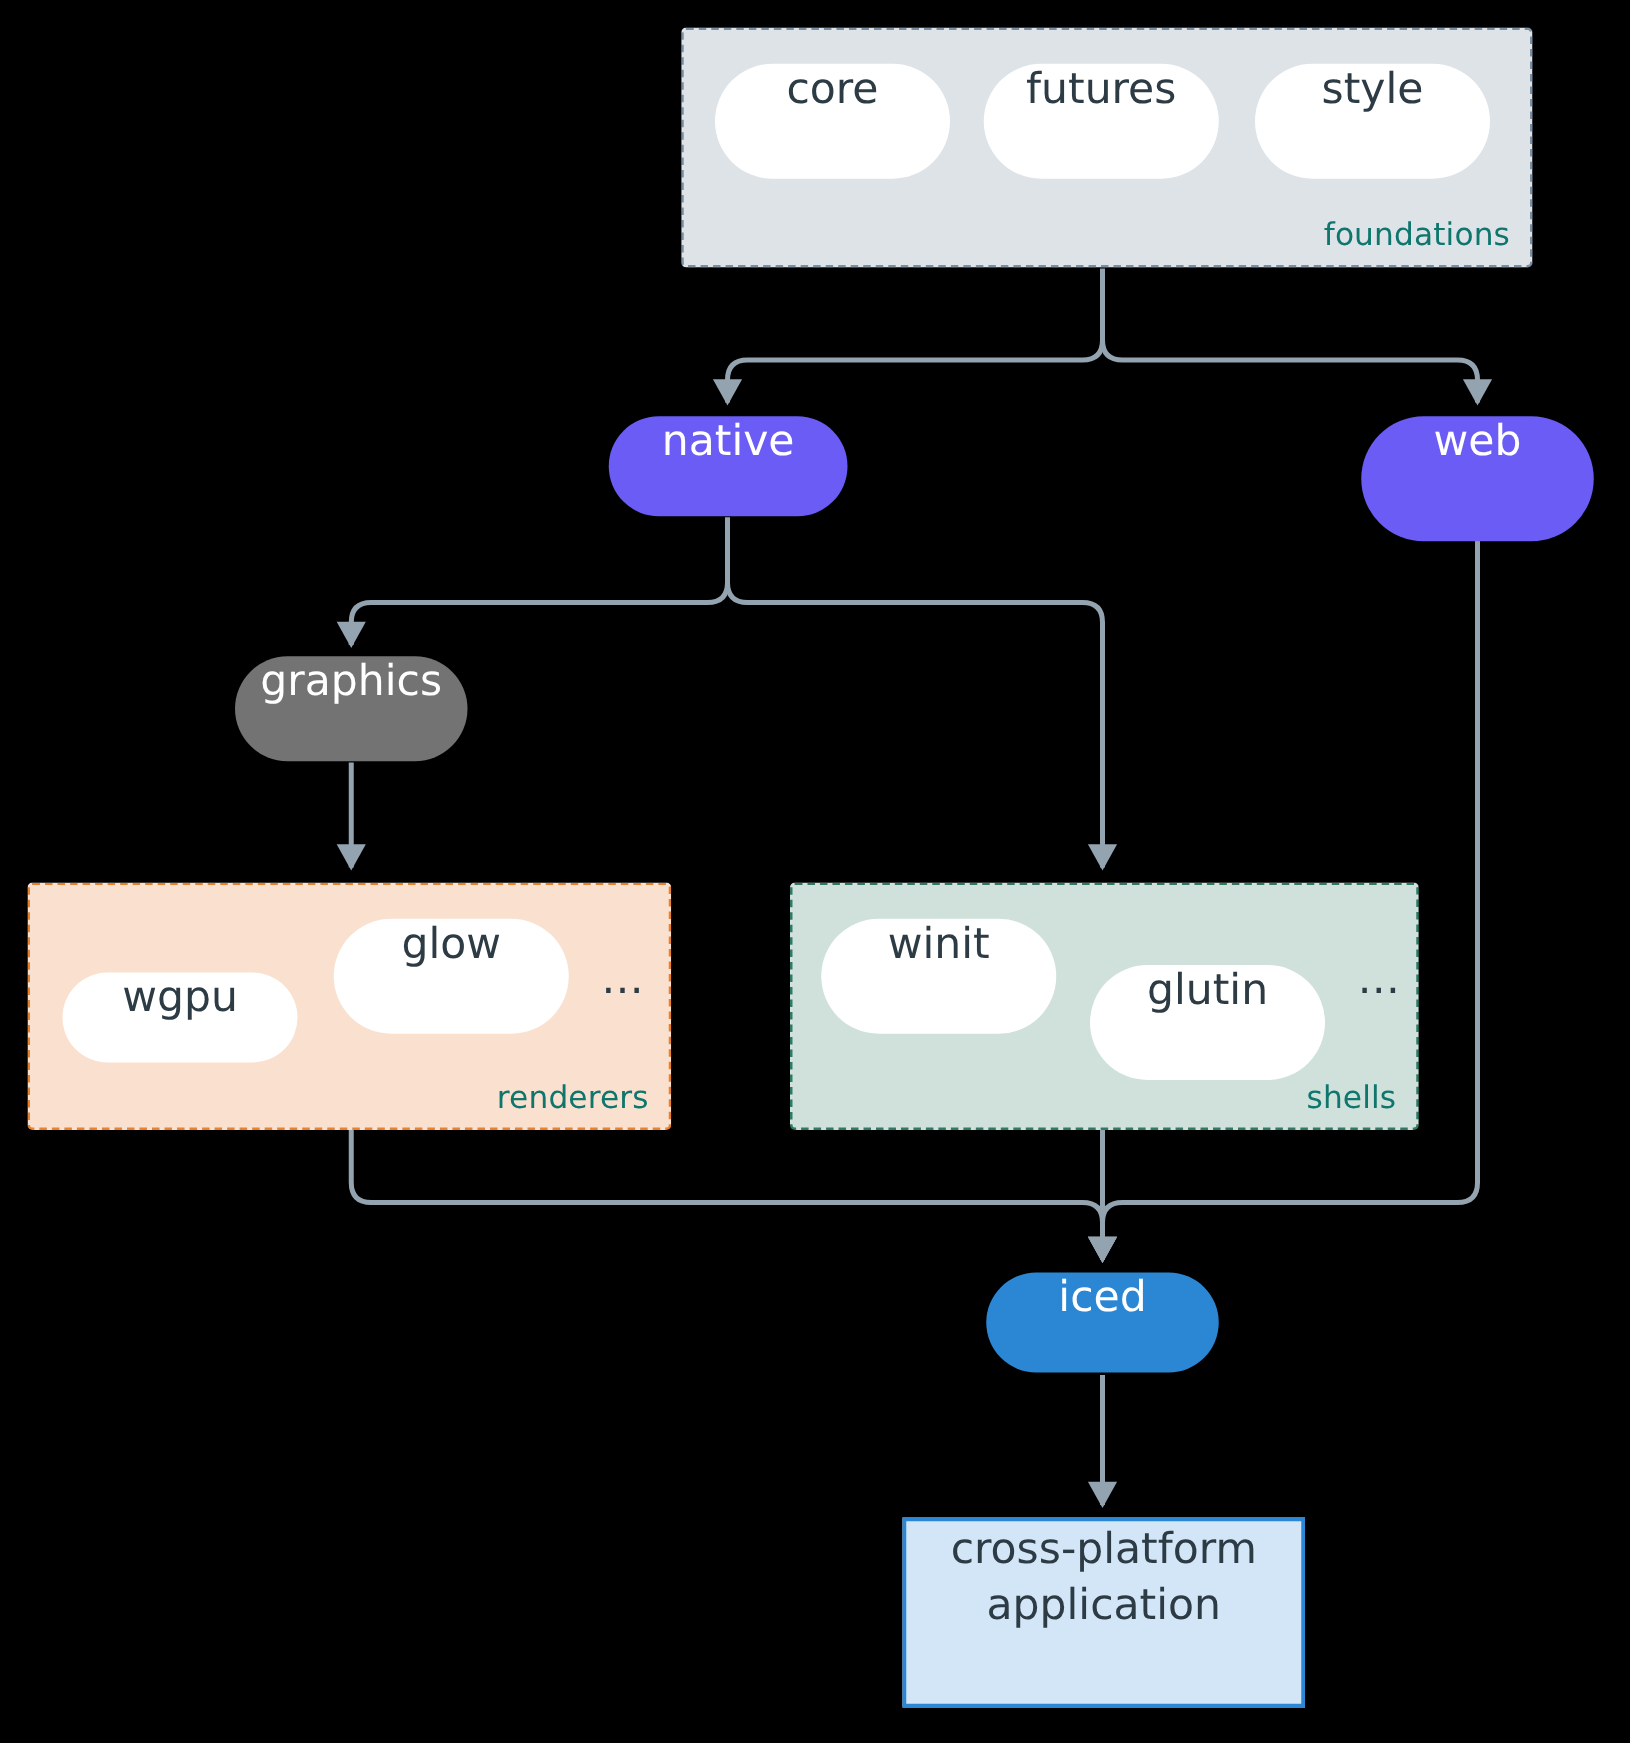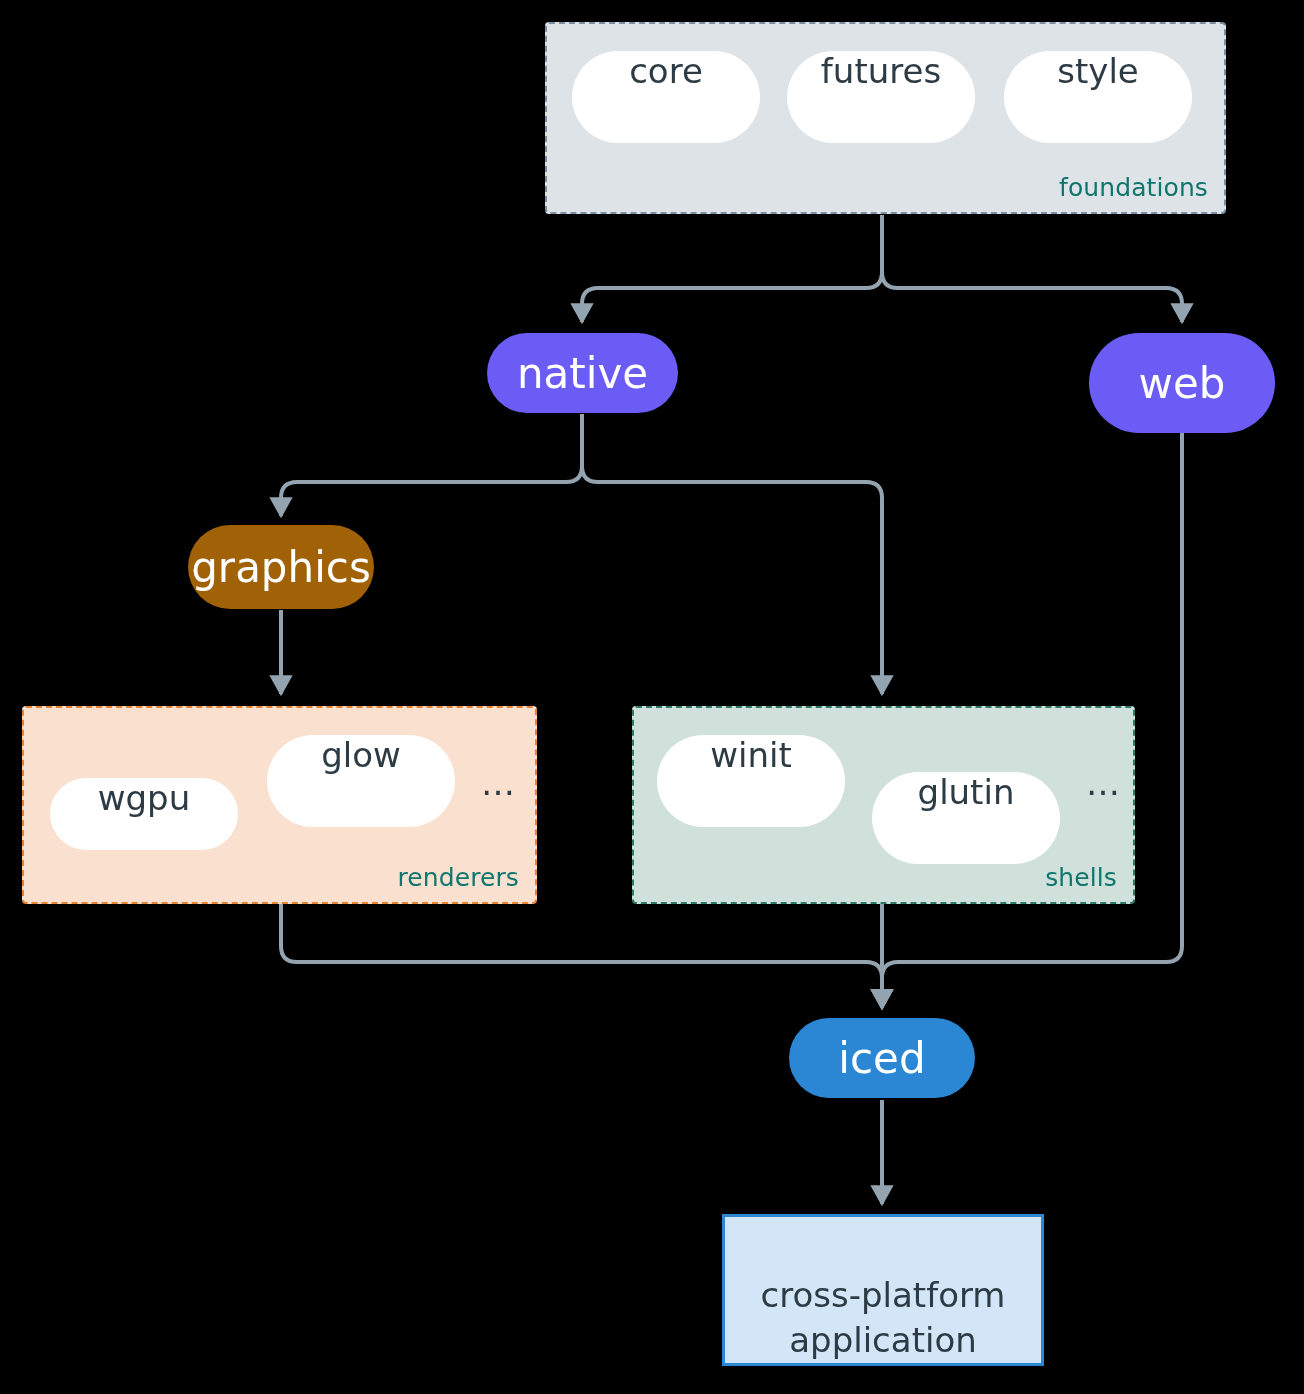--- a/index.html
+++ b/index.html
@@ -54,34 +54,33 @@
   .ellipsis {
     position: absolute;
     font-size: 34px;
     color: #2d3b45;
     line-height: 1;
   }
   .node {
     position: absolute;
     box-sizing: border-box;
     display: flex;
-    align-items: center;
     justify-content: center;
     border-radius: 999px;
     color: #ffffff;
-    font-size: 42px;
+    font-size: 34px;
     white-space: nowrap;
   }
   .boxnode {
     position: absolute;
     box-sizing: border-box;
     display: flex;
     flex-direction: column;
     align-items: center;
-    justify-content: flex-end;
+    justify-content: flex-start;
     font-size: 34px;
     line-height: 1.32;
     color: #2d3b45;
     text-align: center;
   }
 </style>
 </head>
 <body>
 
 <div id="diagram">
@@ -124,21 +123,21 @@
     <span>style</span>
   </div>
 
   <div class="node" style="left:487px; top:333px; width:191px; height:80px; background:#6a5cf5;">
     <span>native</span>
   </div>
   <div class="node" style="left:1089px; top:333px; width:186px; height:100px; background:#6a5cf5;">
     <span>web</span>
   </div>
 
-  <div class="node" style="left:188px; top:525px; width:186px; height:84px; background:#a16207;">
+  <div class="node" style="left:188px; top:525px; width:186px; height:84px; background:#737373;">
     <span>graphics</span>
   </div>
 
   <div class="cluster" style="left:22px; top:706px; width:515px; height:198px;
               background:#fae0cf; border:2px dashed #e8822f;">
     <div class="cluster-label">renderers</div>
   </div>
   <div class="pill pill-white" style="left:50px; top:778px; width:188px; height:72px;">
     <span>wgpu</span>
   </div>

